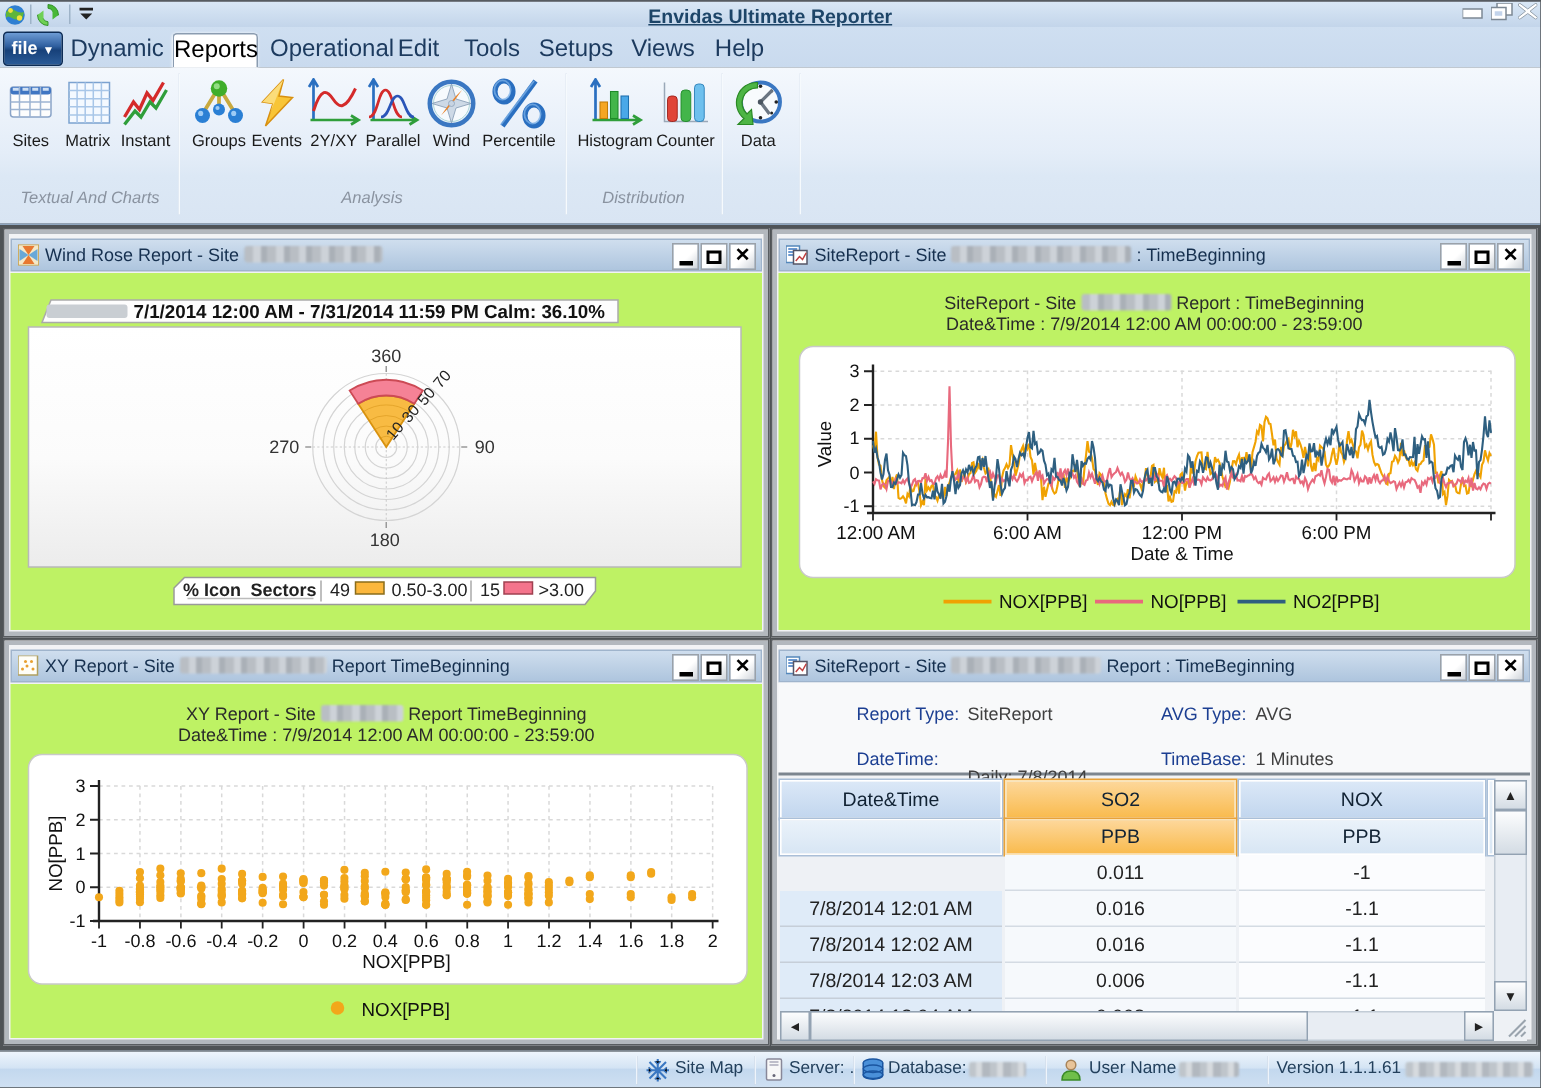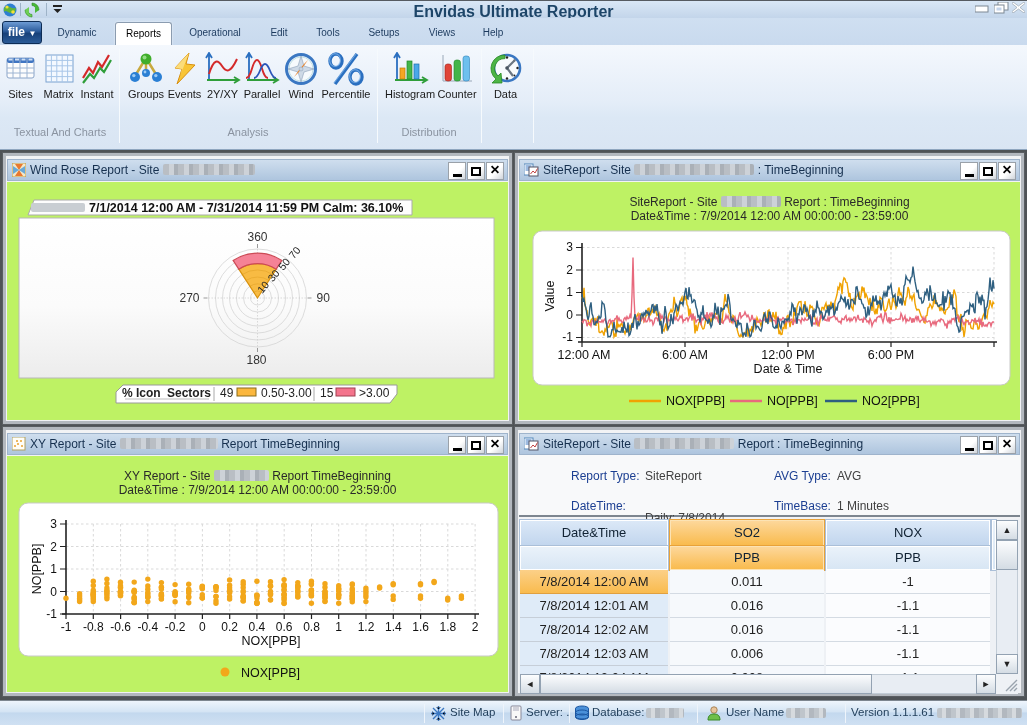--- a/index.html
+++ b/index.html
@@ -2,41 +2,41 @@
 <html><head><meta charset="utf-8">
 <style>* { margin:0; padding:0; box-sizing:border-box; }
 html,body { width:1027px; height:725px; overflow:hidden;
   font-family:"Liberation Sans", sans-serif; background:#4f5356; position:relative; }
 .abs { position:absolute; }
 
 
 #titlebar { position:absolute; left:0; top:0; width:1027px; height:18px;
   background:linear-gradient(#d9e7f6,#c3d5ea); border-top:1px solid #565b61; }
 #apptitle { position:absolute; left:0; right:0; top:2px; text-align:center;
-  font-size:16px; font-weight:bold; color:#1d4568;text-decoration:underline; }
+  font-size:13px; font-weight:bold; color:#1d4568;text-decoration:underline; }
 
 #tabrow { position:absolute; left:0; top:18px; width:1027px; height:27px;
   background:linear-gradient(#cfdff1,#c9daee); }
 #filebtn { position:absolute; left:2px; top:3px; width:40px; height:23px;
   border-radius:3px; border:1px solid #0d2c55;
   background:linear-gradient(#6d9bd4 0%,#2f5f9f 42%,#17417a 55%,#2b5b97 100%);
   color:#fff; font-weight:bold; font-size:12px; text-align:center; line-height:21px; }
-.tab { position:absolute; top:4px; height:23px; font-size:10px; color:#1c3a5e;
+.tab { position:absolute; top:4px; height:23px; font-size:16px; color:#1c3a5e;
   text-align:center; line-height:22px; }
 .tab.sel { background:#fff; border:1px solid #8b9cb0; border-bottom:none;
   border-radius:3px 3px 0 0; color:#000; box-shadow:0 0 2px rgba(255,255,255,.8); }
 
 #ribbon { position:absolute; left:0; top:45px; width:1027px; height:105px;
   background:linear-gradient(#f4f8fd 0%,#e4edf8 55%,#dce8f5 70%,#d9e5f3 100%);
   border-bottom:1px solid #8fa6bf; }
 .rsep { position:absolute; top:4px; width:1px; height:94px; background:#c2d0e0;
   border-right:1px solid #f6fafd; }
 .ritem { position:absolute; top:7px; text-align:center; font-size:11px; color:#1a1a1a; }
 .ritem svg { display:block; margin:0 auto 2px; }
-.rgroup { position:absolute; top:81px; font-size:11px; color:#8a93a0; text-align:center; }
+.rgroup { position:absolute; top:81px; font-size:11px; color:#8a93a0; text-align:center;font-style:italic; }
 
 .win { position:absolute; background:#f2f3f5; border:1px solid #595d61;
   box-shadow:inset 0 0 0 3px #b3b8be; }
 .wtitle { position:absolute; left:4px; right:4px; top:6px; height:22px;
   background:linear-gradient(#cfdeee,#aec5de); border:1px solid #9fb4cc;
   font-size:12px; color:#16304f; line-height:20px; white-space:nowrap; }
 .wtitle .wicon { display:inline-block; vertical-align:-3px; margin:0 4px 0 4px; }
 .wbtns { position:absolute; right:3px; top:2px; }
 .wbtn { display:inline-block; width:18px; height:18px; margin-left:1px; vertical-align:top;
   background:linear-gradient(135deg,#ffffff 55%,#cfd4da); border:1px solid #9aa1a9;
@@ -689,21 +689,20 @@
       <span class="val" style="left:318px;top:44px">1 Minutes</span>
  </div>
  <div class="tblwrap">
   <div class="hcell cellblue" style="left:1px;top:1px;width:148px;height:26px;line-height:24px">Date&amp;Time</div>
   <div class="hcell cellor" style="left:151px;top:1px;width:154px;height:26px;line-height:24px">SO2</div>
   <div class="hcell cellblue" style="left:307px;top:1px;width:164px;height:26px;line-height:24px">NOX</div>
   <div class="hcell cellblue2" style="left:1px;top:27px;width:148px;height:24px;line-height:22px"></div>
   <div class="hcell cellor" style="left:151px;top:27px;width:154px;height:24px;line-height:22px">PPB</div>
   <div class="hcell cellblue2" style="left:307px;top:27px;width:164px;height:24px;line-height:22px">PPB</div>
   <div class="hcell cellblue2" style="left:473px;top:1px;width:4px;height:50px"></div>
-  <div class="drow" style="left:1px;top:51px;width:148px;height:24px;line-height:23px;background:linear-gradient(#fcd088,#f9bb4e);border-bottom:1px solid #e0a040">7/8/2014 12:00 AM</div>
   <div class="drow" style="left:151px;top:51px;width:154px;height:24px;line-height:23px;background:#f6f9fc;border-bottom:1px solid #d4dbe3">0.011</div>
   <div class="drow" style="left:307px;top:51px;width:164px;height:24px;line-height:23px;background:#fbfcfe;border-bottom:1px solid #d4dbe3">-1</div>
   <div class="drow" style="left:1px;top:75px;width:148px;height:24px;line-height:23px;background:#dfebf8;border-bottom:1px solid #c6ced8">7/8/2014 12:01 AM</div>
   <div class="drow" style="left:151px;top:75px;width:154px;height:24px;line-height:23px;background:#f6f9fc;border-bottom:1px solid #d4dbe3">0.016</div>
   <div class="drow" style="left:307px;top:75px;width:164px;height:24px;line-height:23px;background:#fbfcfe;border-bottom:1px solid #d4dbe3">-1.1</div>
   <div class="drow" style="left:1px;top:99px;width:148px;height:24px;line-height:23px;background:#dfebf8;border-bottom:1px solid #c6ced8">7/8/2014 12:02 AM</div>
   <div class="drow" style="left:151px;top:99px;width:154px;height:24px;line-height:23px;background:#f6f9fc;border-bottom:1px solid #d4dbe3">0.016</div>
   <div class="drow" style="left:307px;top:99px;width:164px;height:24px;line-height:23px;background:#fbfcfe;border-bottom:1px solid #d4dbe3">-1.1</div>
   <div class="drow" style="left:1px;top:123px;width:148px;height:24px;line-height:23px;background:#dfebf8;border-bottom:1px solid #c6ced8">7/8/2014 12:03 AM</div>
   <div class="drow" style="left:151px;top:123px;width:154px;height:24px;line-height:23px;background:#f6f9fc;border-bottom:1px solid #d4dbe3">0.006</div>

